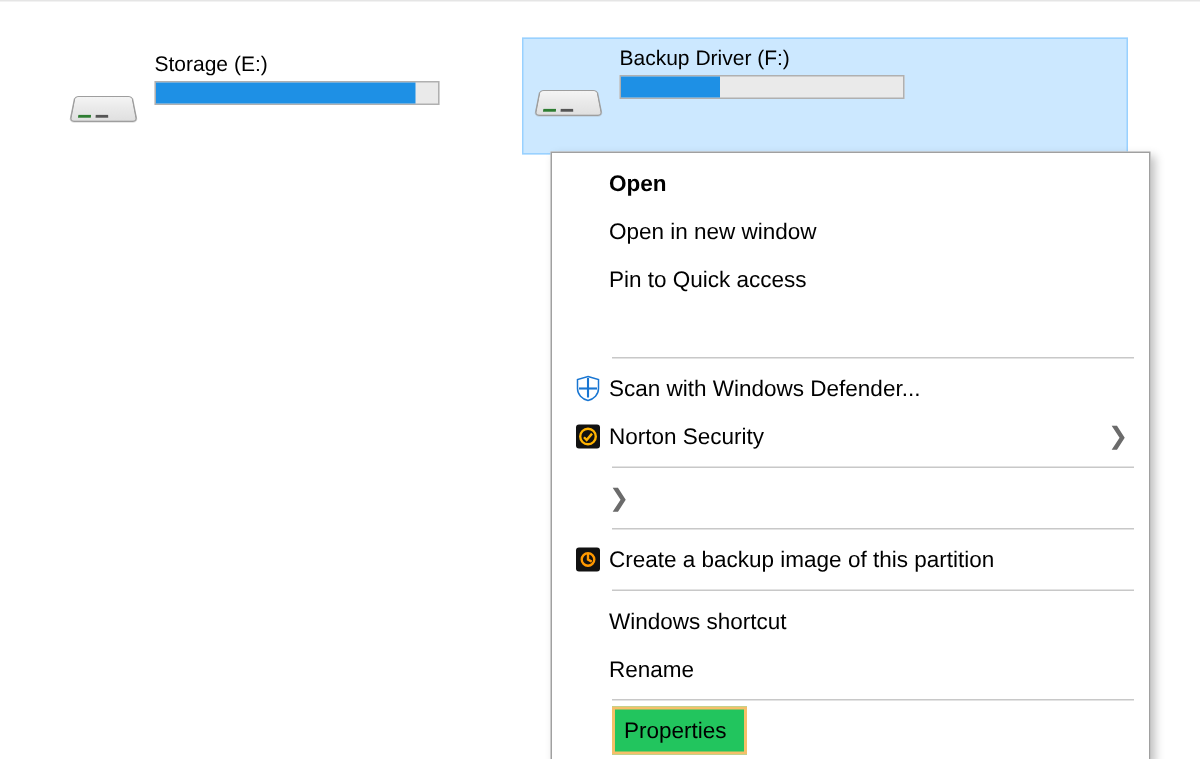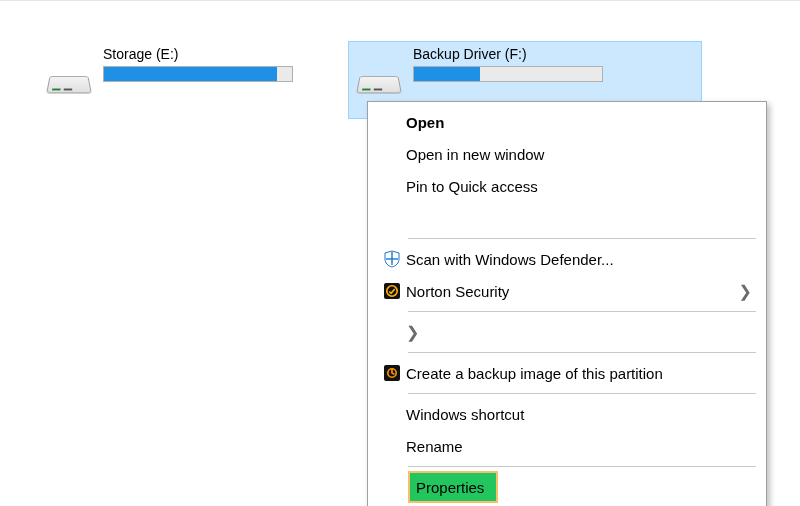--- a/index.html
+++ b/index.html
@@ -104,34 +104,34 @@
   }
 
   
   svg { display:block; }
 </style>
 </head>
 <body>
 
 <div class="explorer-area">
 
-  <div class="drive" style="left:38px; top:40px;">
+  <div class="drive" style="left:38px; top:28px;">
     <div class="drive-icon">
         <div class="hd"></div>
       </div>
     <div class="drive-info">
       <div class="drive-label">Storage (E:)</div>
       <div class="capacity-bar">
         <div class="capacity-fill" style="width:92%"></div>
       </div>
       <div class="drive-sub"></div>
     </div>
   </div>
 
-  <div class="drive selected" style="left:348px; top:40px; width:354px;">
+  <div class="drive selected" style="left:348px; top:24px; width:404px;">
     <div class="drive-icon">
         <div class="hd"></div>
       </div>
     <div class="drive-info">
       <div class="drive-label">Backup Driver (F:)</div>
       <div class="capacity-bar">
         <div class="capacity-fill" style="width:35%"></div>
       </div>
       <div class="drive-sub"></div>
     </div>

